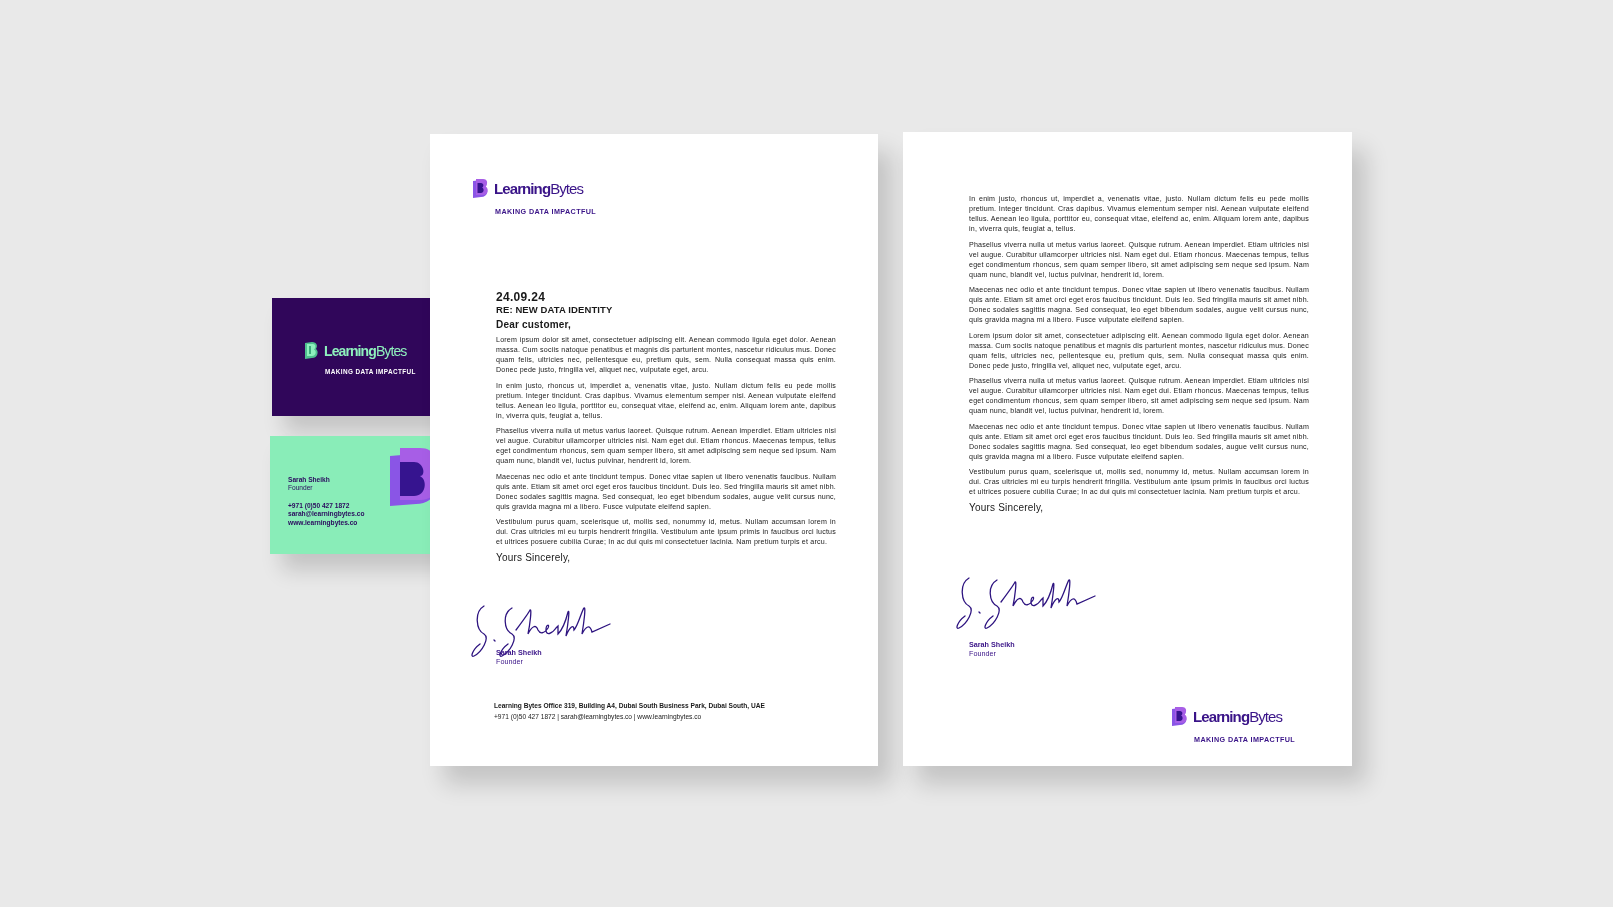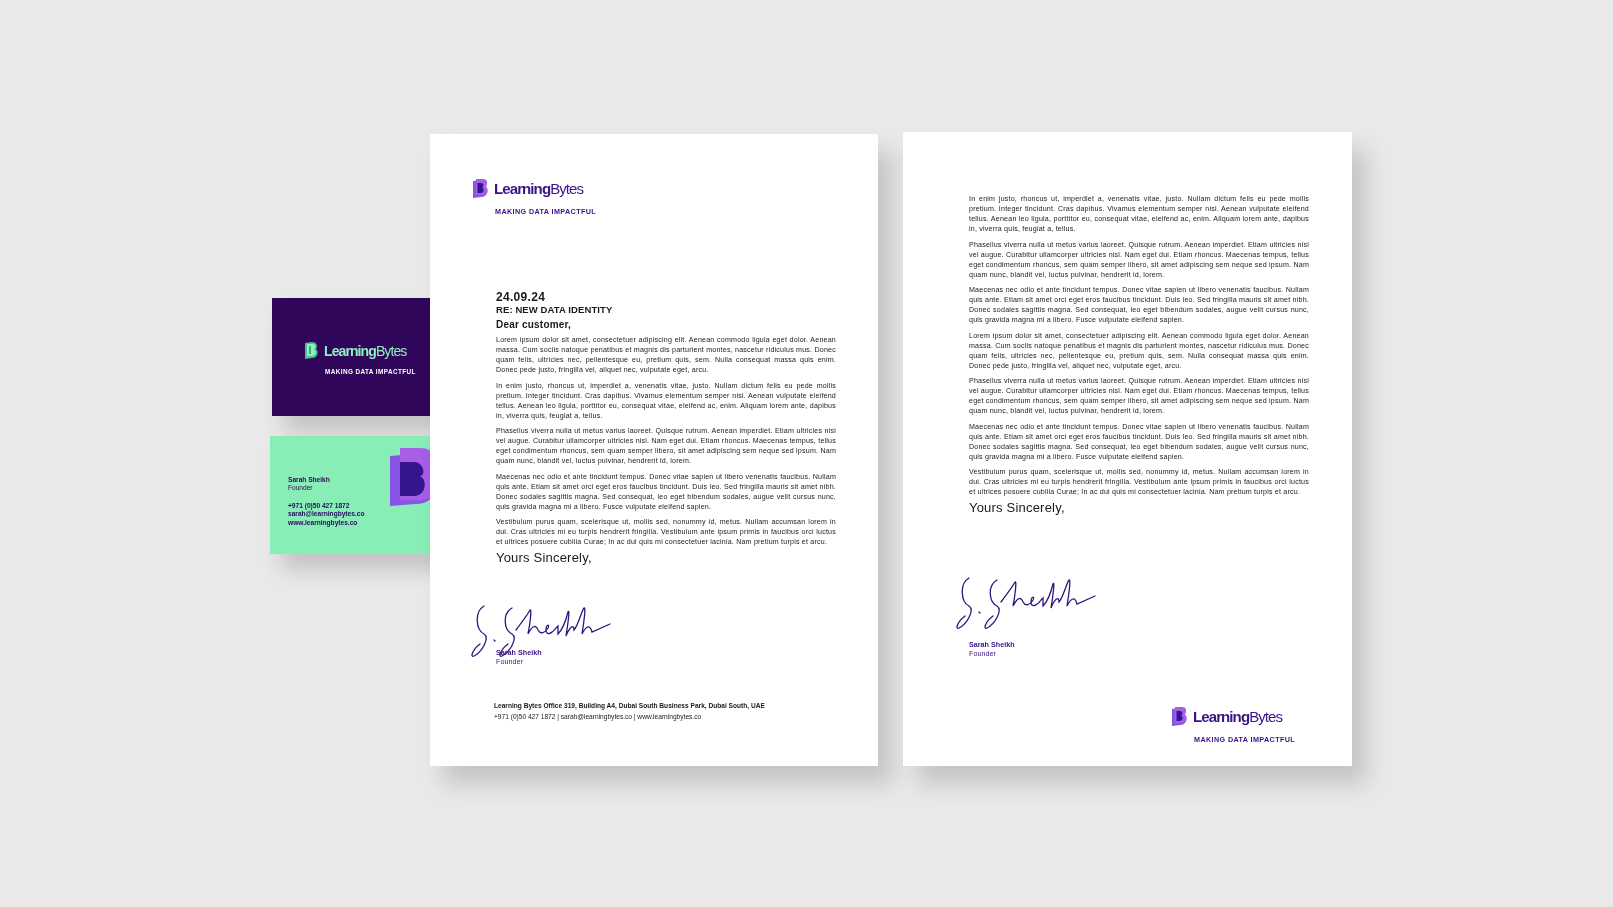--- a/index.html
+++ b/index.html
@@ -30,21 +30,21 @@
   .purple-text { color: #3a1488; }
 
   .body-text {
     position: absolute; font-size: 7.1px; line-height: 10px; color: #1a1a1a;
     text-align: justify; letter-spacing: 0.2px; margin-top: 20px;
   }
   .body-text p { margin: 0 0 5.5px 0; }
   .date { font-size: 12px; font-weight: 700; color: #1a1a1a; letter-spacing: 0.3px; }
   .subject { font-size: 9.5px; font-weight: 700; color: #1a1a1a; margin: 3px 0 5px 0; letter-spacing: 0.1px; }
   .greeting { font-size: 10px; font-weight: 700; margin-bottom: 5px; }
-  .closing { font-size: 13px; margin-top: 6px; }
+  .closing { font-size: 10px; margin-top: 6px; }
 
   .signature { position: absolute; }
   .signer { position: absolute; font-size: 7.2px; line-height: 9px; color: #3a1488; }
   .signer .name { font-weight: 700; }
 
   .footer {
     position: absolute; left: 64px; font-size: 6.6px; color: #1a1a1a; line-height: 11px;
     white-space: nowrap;
   }
   .footer .addr { font-weight: 700; }

